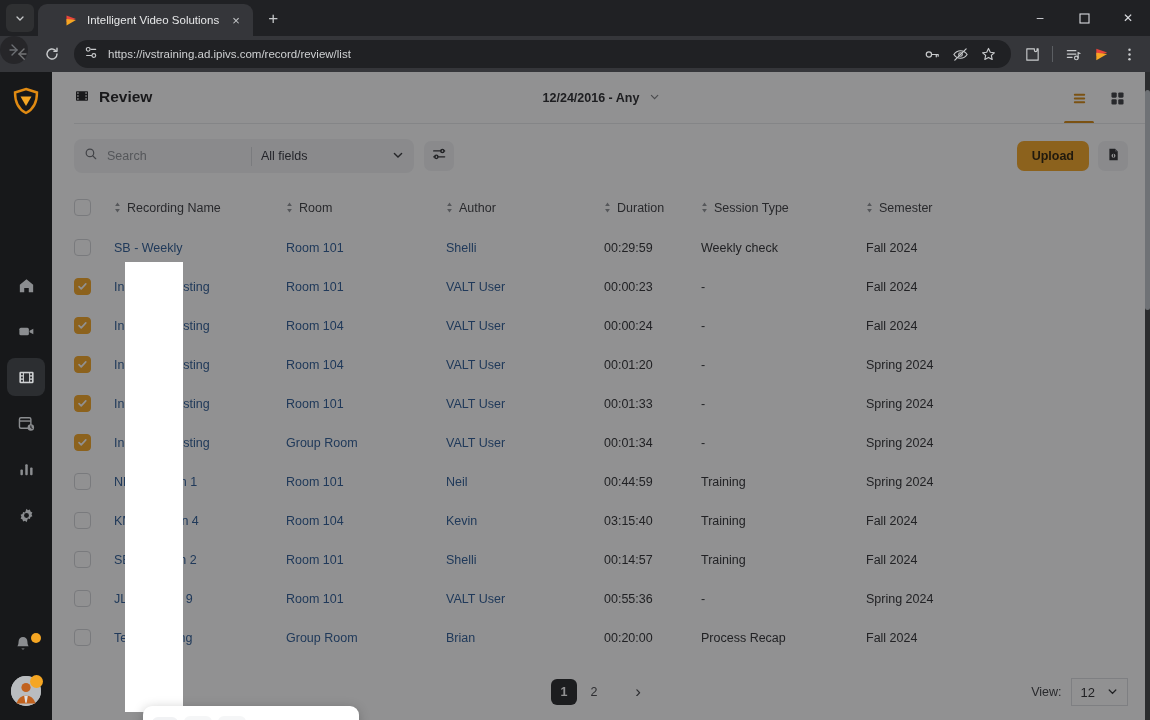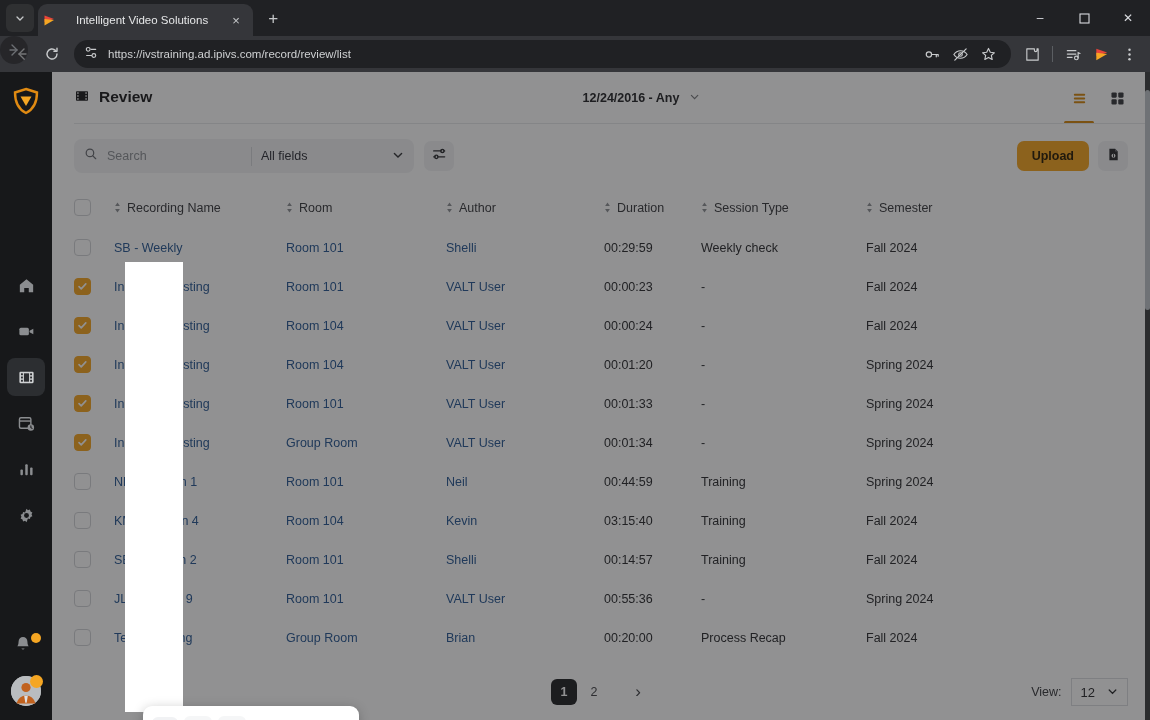--- a/index.html
+++ b/index.html
@@ -15,22 +15,22 @@
     position: absolute; left: 0; top: 0; width: 1150px; height: 36px;
     background: #202124; display: flex; align-items: flex-end;
   }
   .tab-chevron {
     width: 28px; height: 28px; margin: 0 4px 4px 6px; border-radius: 6px;
     background: #2f3032; display: flex; align-items: center; justify-content: center;
     color: #c6c8ca; font-size: 11px;
   }
   .tab {
     height: 32px; min-width: 200px; max-width: 240px; border-radius: 9px 9px 0 0;
-    background: #35363a; display: flex; align-items: center; gap: 19px;
-    padding: 0 8px 0 4px; position: relative;
+    background: #35363a; display: flex; align-items: center; gap: 8px;
+    padding: 0 8px 0 26px; position: relative;
   }
   .tab-fav { width: 15px; height: 15px; flex: 0 0 15px; position: relative; }
   .tab-title {
     flex: 1; color: #e6e7e8; font-size: 11.5px; white-space: nowrap;
     overflow: hidden; text-overflow: ellipsis;
   }
   .tab-close { color: #c6c8ca; font-size: 13px; width: 18px; text-align: center; line-height: 1; }
   .tab-new { color: #c6c8ca; font-size: 17px; width: 28px; height: 28px; margin: 0 0 3px 6px;
     display: flex; align-items: center; justify-content: center; border-radius: 50%; }
   .win-ctrls { margin-left: auto; display: flex; align-items: center; height: 36px; }
@@ -86,21 +86,21 @@
   }
   .app-header {
     height: 52px; display: flex; align-items: center; padding: 0 22px;
     position: relative;
   }
   .page-title { display: flex; align-items: flex-start; gap: 9px;
     font-size: 15.5px; font-weight: bold; color: #1d1d1f; }
   .date-sel {
     position: absolute; left: 50%; transform: translateX(-50%);
     display: flex; align-items: center; gap: 10px;
-    font-size: 12.5px; font-weight: bold; color: #26272a; margin-left: 40px;
+    font-size: 12.5px; font-weight: bold; color: #26272a;
   }
   .view-toggles { margin-left: auto; display: flex; align-items: center; gap: 16px; }
   .vt { width: 22px; height: 22px; display: flex; align-items: center;
     justify-content: center; position: relative; }
   .vt.active::after { content: ""; position: absolute; bottom: -15px; left: -4px;
     width: 30px; height: 3px; background: #d68910; border-radius: 2px; }
   .hdr-rule { position: absolute; left: 22px; right: 0; bottom: 0;
     height: 1px; background: #e7e8ea; }
 
   .filter-row { height: 64px; display: flex; align-items: center; padding: 0 22px; }

